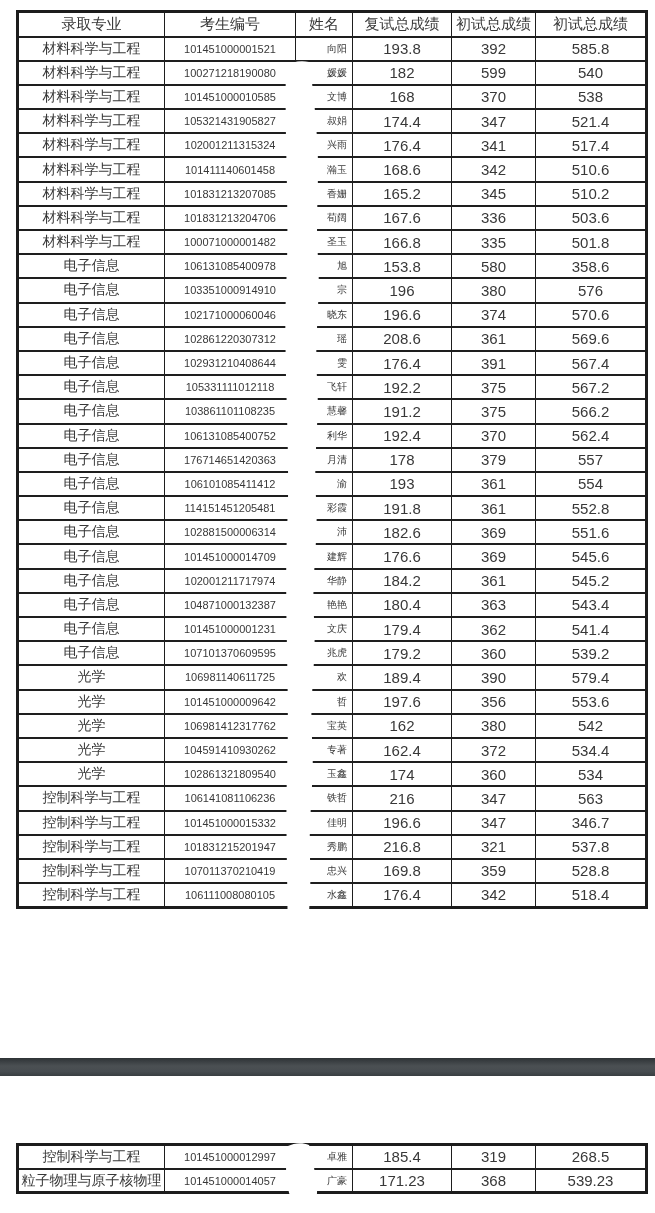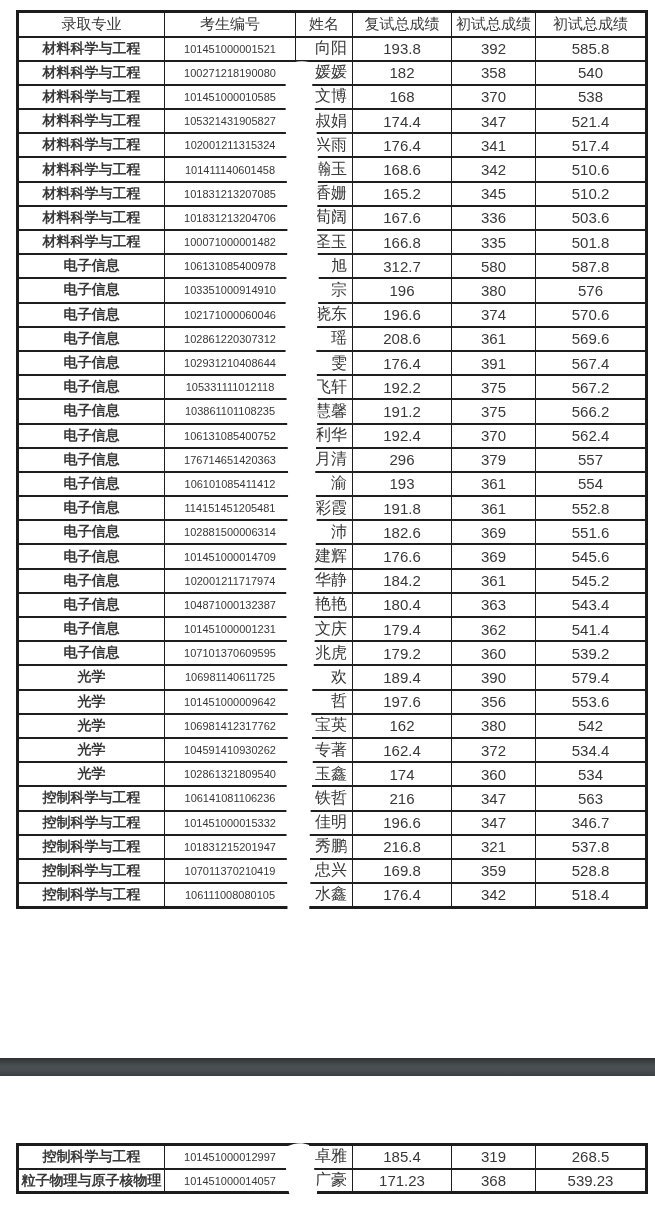--- a/index.html
+++ b/index.html
@@ -33,23 +33,23 @@
     padding: 0;
     white-space: nowrap;
     overflow: hidden;
   }
   .score-table th {
     height: 25px;
     font-size: 15px;
     font-weight: normal;
   }
   .score-table td { height: 24.2px; }
-  td.c-major { font-size: 14px; font-weight: bold; }
+  td.c-major { font-size: 14px; }
   td.c-id { font-size: 11px; letter-spacing: 0px; }
-  td.c-name { font-size: 16px; text-align: right; padding-right: 5px; }
+  td.c-name { font-size: 10px; text-align: right; padding-right: 5px; }
   td.c-score { font-size: 15px; }
   .page-break {
     position: absolute;
     left: 0;
     top: 1058px;
     width: 655px;
     height: 18px;
     background: linear-gradient(180deg, #2e3336 0%, #4b5053 45%, #474c50 75%, #393e41 100%);
   }
   .tear-overlay {
@@ -93,21 +93,21 @@
           <td class="c-score">193.8</td>
           <td class="c-score">392</td>
           <td class="c-score">585.8</td>
         </tr>
 
         <tr>
           <td class="c-major">材料科学与工程</td>
           <td class="c-id">100271218190080</td>
           <td class="c-name">媛媛</td>
           <td class="c-score">182</td>
-          <td class="c-score">358</td>
+          <td class="c-score">599</td>
           <td class="c-score">540</td>
         </tr>
 
         <tr>
           <td class="c-major">材料科学与工程</td>
           <td class="c-id">101451000010585</td>
           <td class="c-name">文博</td>
           <td class="c-score">168</td>
           <td class="c-score">370</td>
           <td class="c-score">538</td>
@@ -164,23 +164,23 @@
           <td class="c-name">圣玉</td>
           <td class="c-score">166.8</td>
           <td class="c-score">335</td>
           <td class="c-score">501.8</td>
         </tr>
 
         <tr>
           <td class="c-major">电子信息</td>
           <td class="c-id">106131085400978</td>
           <td class="c-name">旭</td>
-          <td class="c-score">312.7</td>
+          <td class="c-score">153.8</td>
           <td class="c-score">580</td>
-          <td class="c-score">587.8</td>
+          <td class="c-score">358.6</td>
         </tr>
 
         <tr>
           <td class="c-major">电子信息</td>
           <td class="c-id">103351000914910</td>
           <td class="c-name">宗</td>
           <td class="c-score">196</td>
           <td class="c-score">380</td>
           <td class="c-score">576</td>
         </tr>
@@ -236,21 +236,21 @@
           <td class="c-name">利华</td>
           <td class="c-score">192.4</td>
           <td class="c-score">370</td>
           <td class="c-score">562.4</td>
         </tr>
 
         <tr>
           <td class="c-major">电子信息</td>
           <td class="c-id">176714651420363</td>
           <td class="c-name">月清</td>
-          <td class="c-score">296</td>
+          <td class="c-score">178</td>
           <td class="c-score">379</td>
           <td class="c-score">557</td>
         </tr>
 
         <tr>
           <td class="c-major">电子信息</td>
           <td class="c-id">106101085411412</td>
           <td class="c-name">渝</td>
           <td class="c-score">193</td>
           <td class="c-score">361</td>

